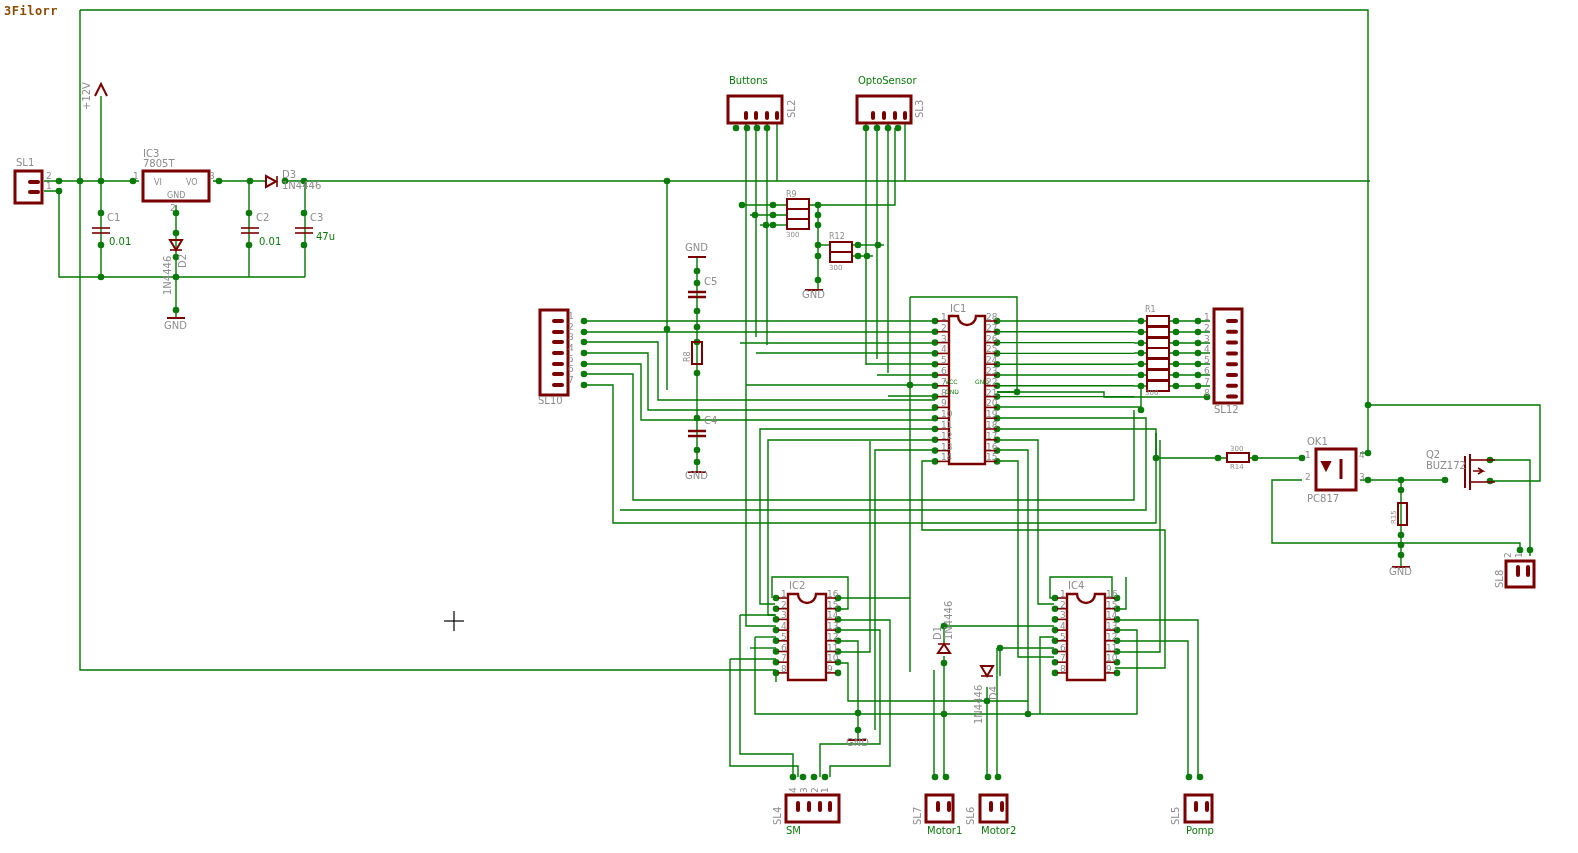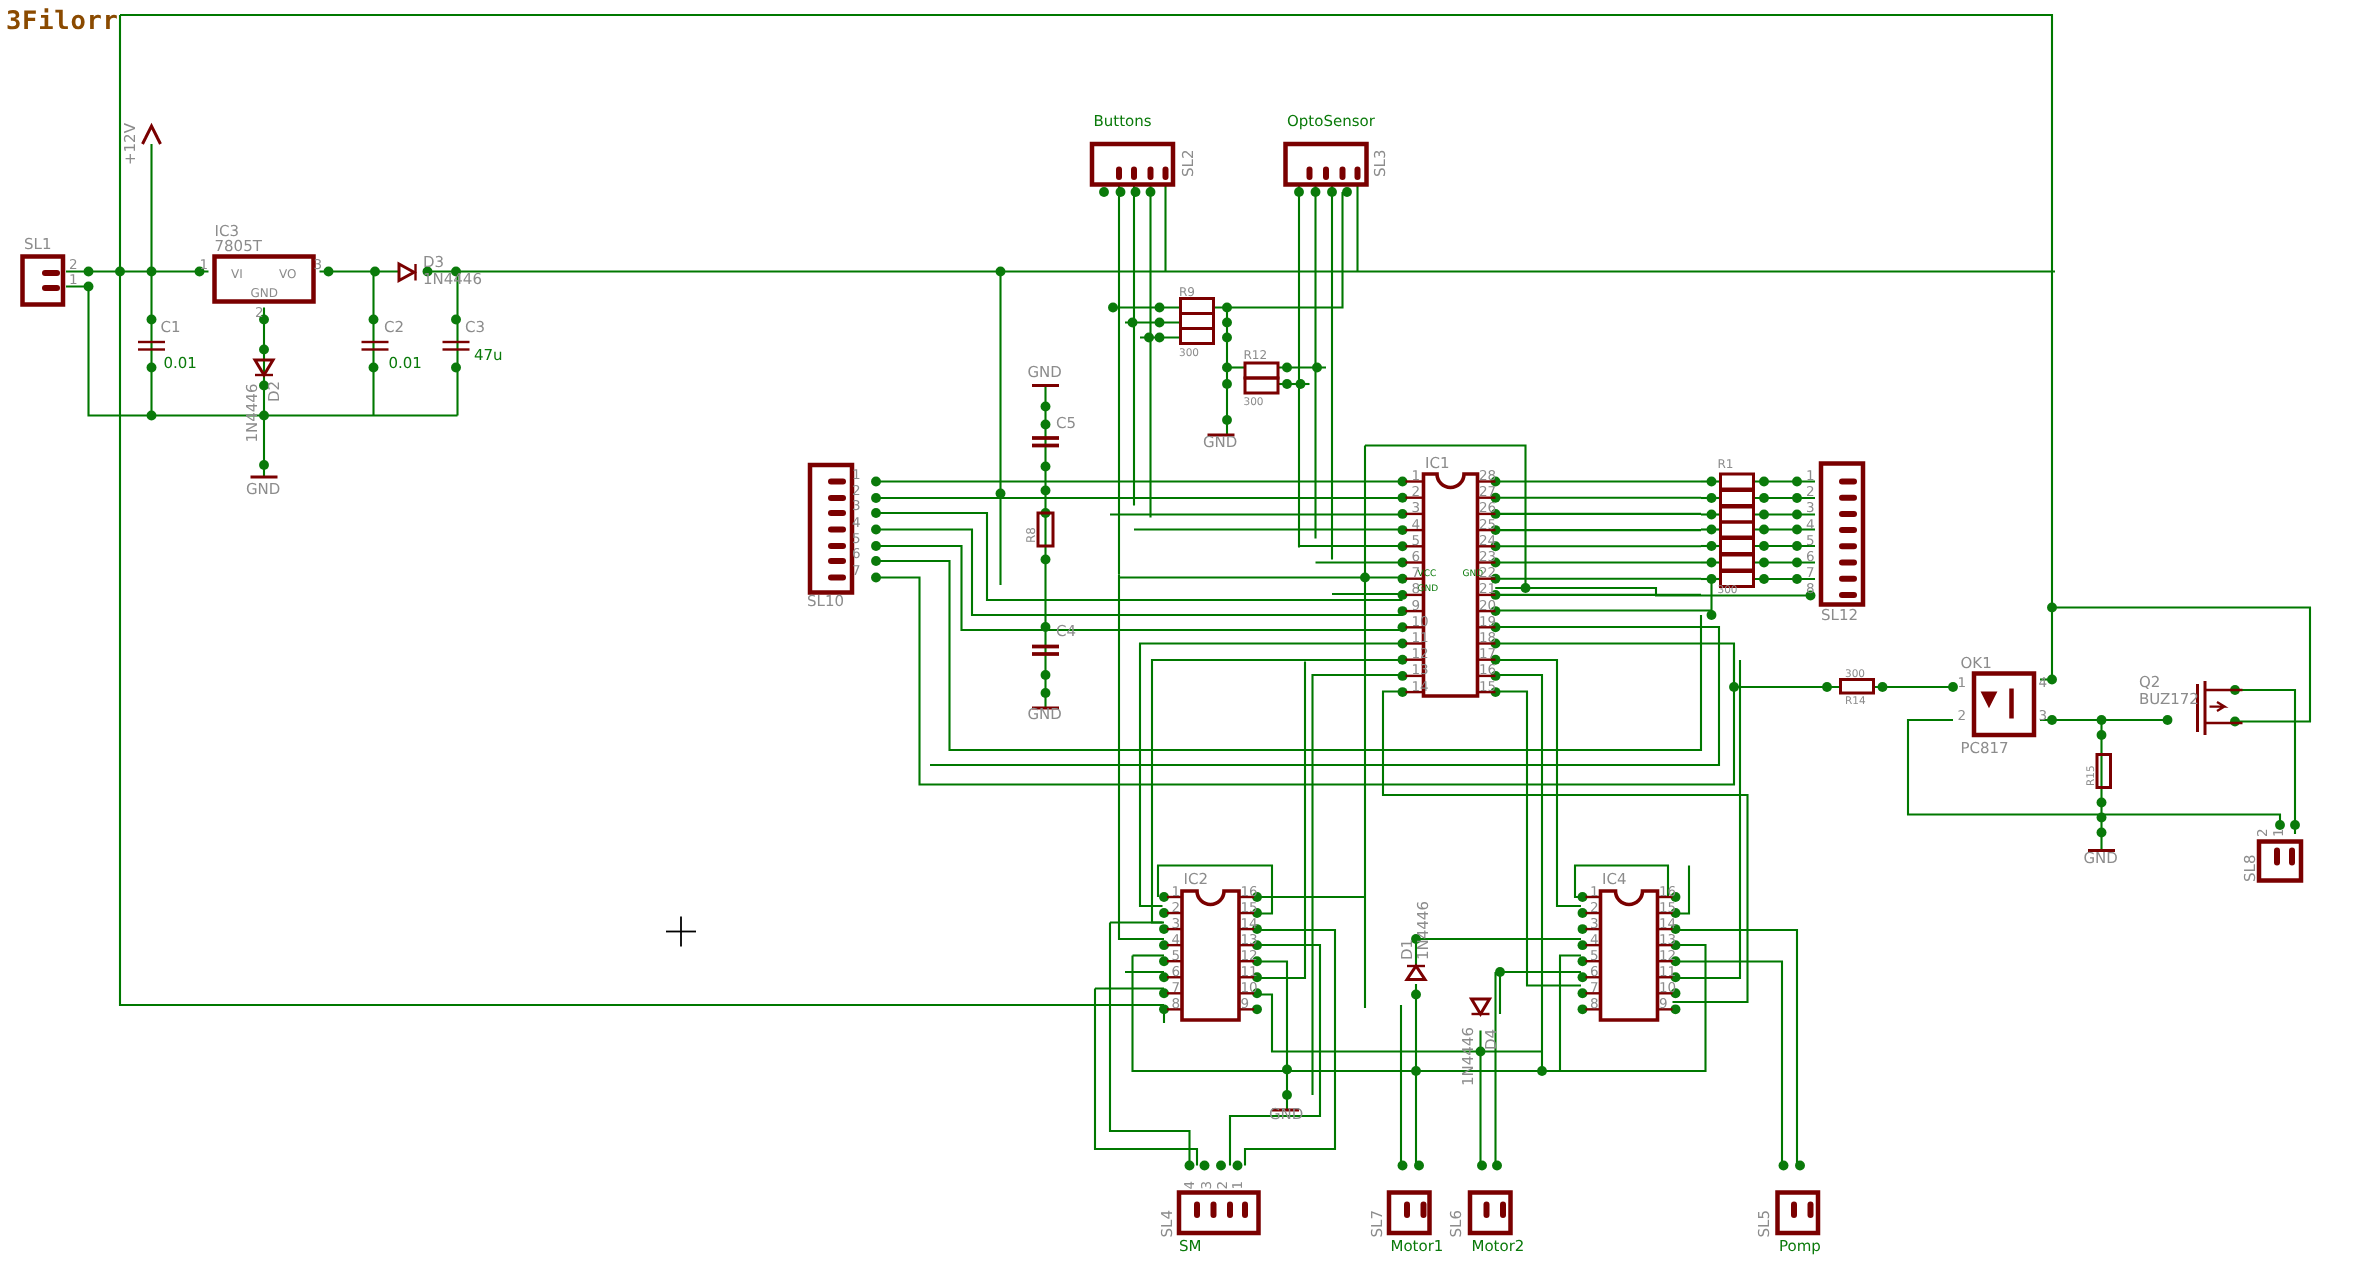--- a/index.html
+++ b/index.html
@@ -8,21 +8,21 @@
   .wire { stroke: #007800; stroke-width: 1.4; fill: none; }
   .body { stroke: #7a0000; stroke-width: 3; fill: none; }
   .pinline { stroke: #7a0000; stroke-width: 1.6; }
   .pinpad { stroke: #7a0000; stroke-width: 4; stroke-linecap: round; }
   .junc { fill: #0a7a0a; }
   .lbl { fill: #8c8c8c; font-family: "DejaVu Sans", sans-serif; font-size: 10px; }
   .val { fill: #0a7a0a; font-family: "DejaVu Sans", sans-serif; font-size: 10px; }
   .pnum { fill: #8c8c8c; font-family: "DejaVu Sans", sans-serif; font-size: 9px; }
   .tiny { fill: #0a7a0a; font-family: "DejaVu Sans", sans-serif; font-size: 6px; }
   .cross { stroke: #000; stroke-width: 1.2; }
-  #app-title { position: absolute; left: 4px; top: 4px; color: #8a4a00; font-family: "DejaVu Sans Mono", monospace; font-weight: bold; font-size: 17px; letter-spacing: 0.5px; }
+  #app-title { position: absolute; left: 4px; top: 4px; color: #8a4a00; font-family: "DejaVu Sans Mono", monospace; font-weight: bold; font-size: 12px; letter-spacing: 0.5px; }
 </style>
 </head>
 <body>
 
 <div id="app-title">3Filorr</div>
 
 <svg id="schematic" xmlns="http://www.w3.org/2000/svg" viewBox="0 0 1578 853">
   <g id="wires">
       <polyline class="wire" points="80,10 1368,10 1368,453"></polyline>
       <polyline class="wire" points="80,10 80,670 776,670"></polyline>

